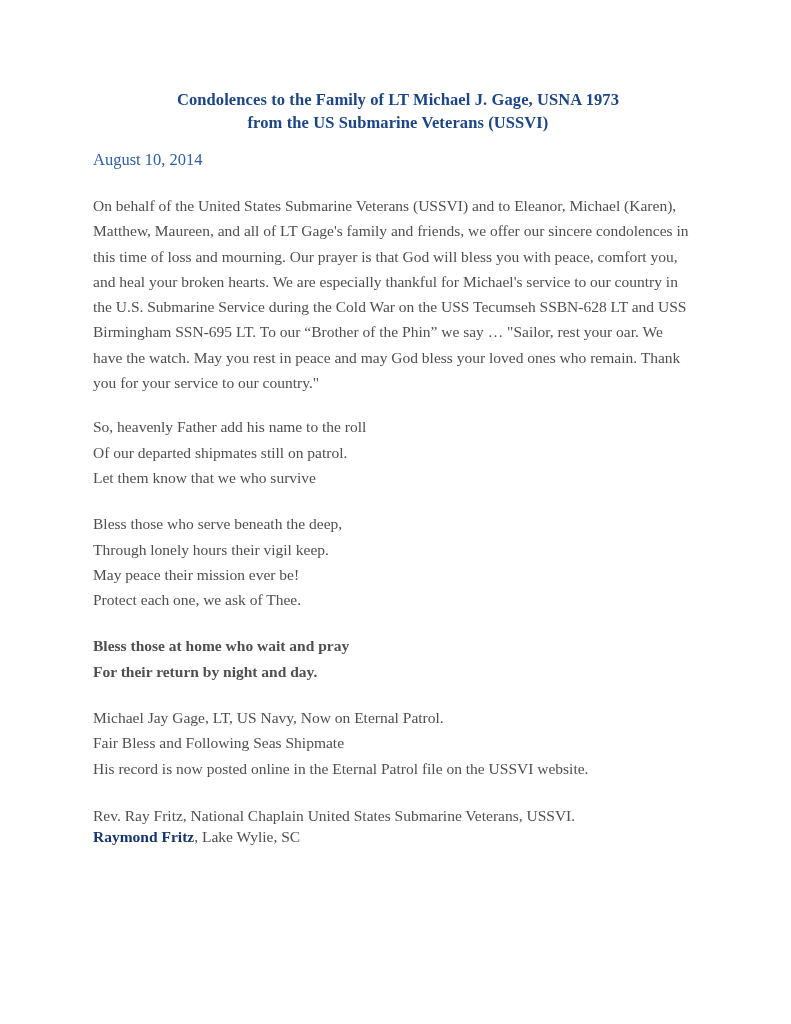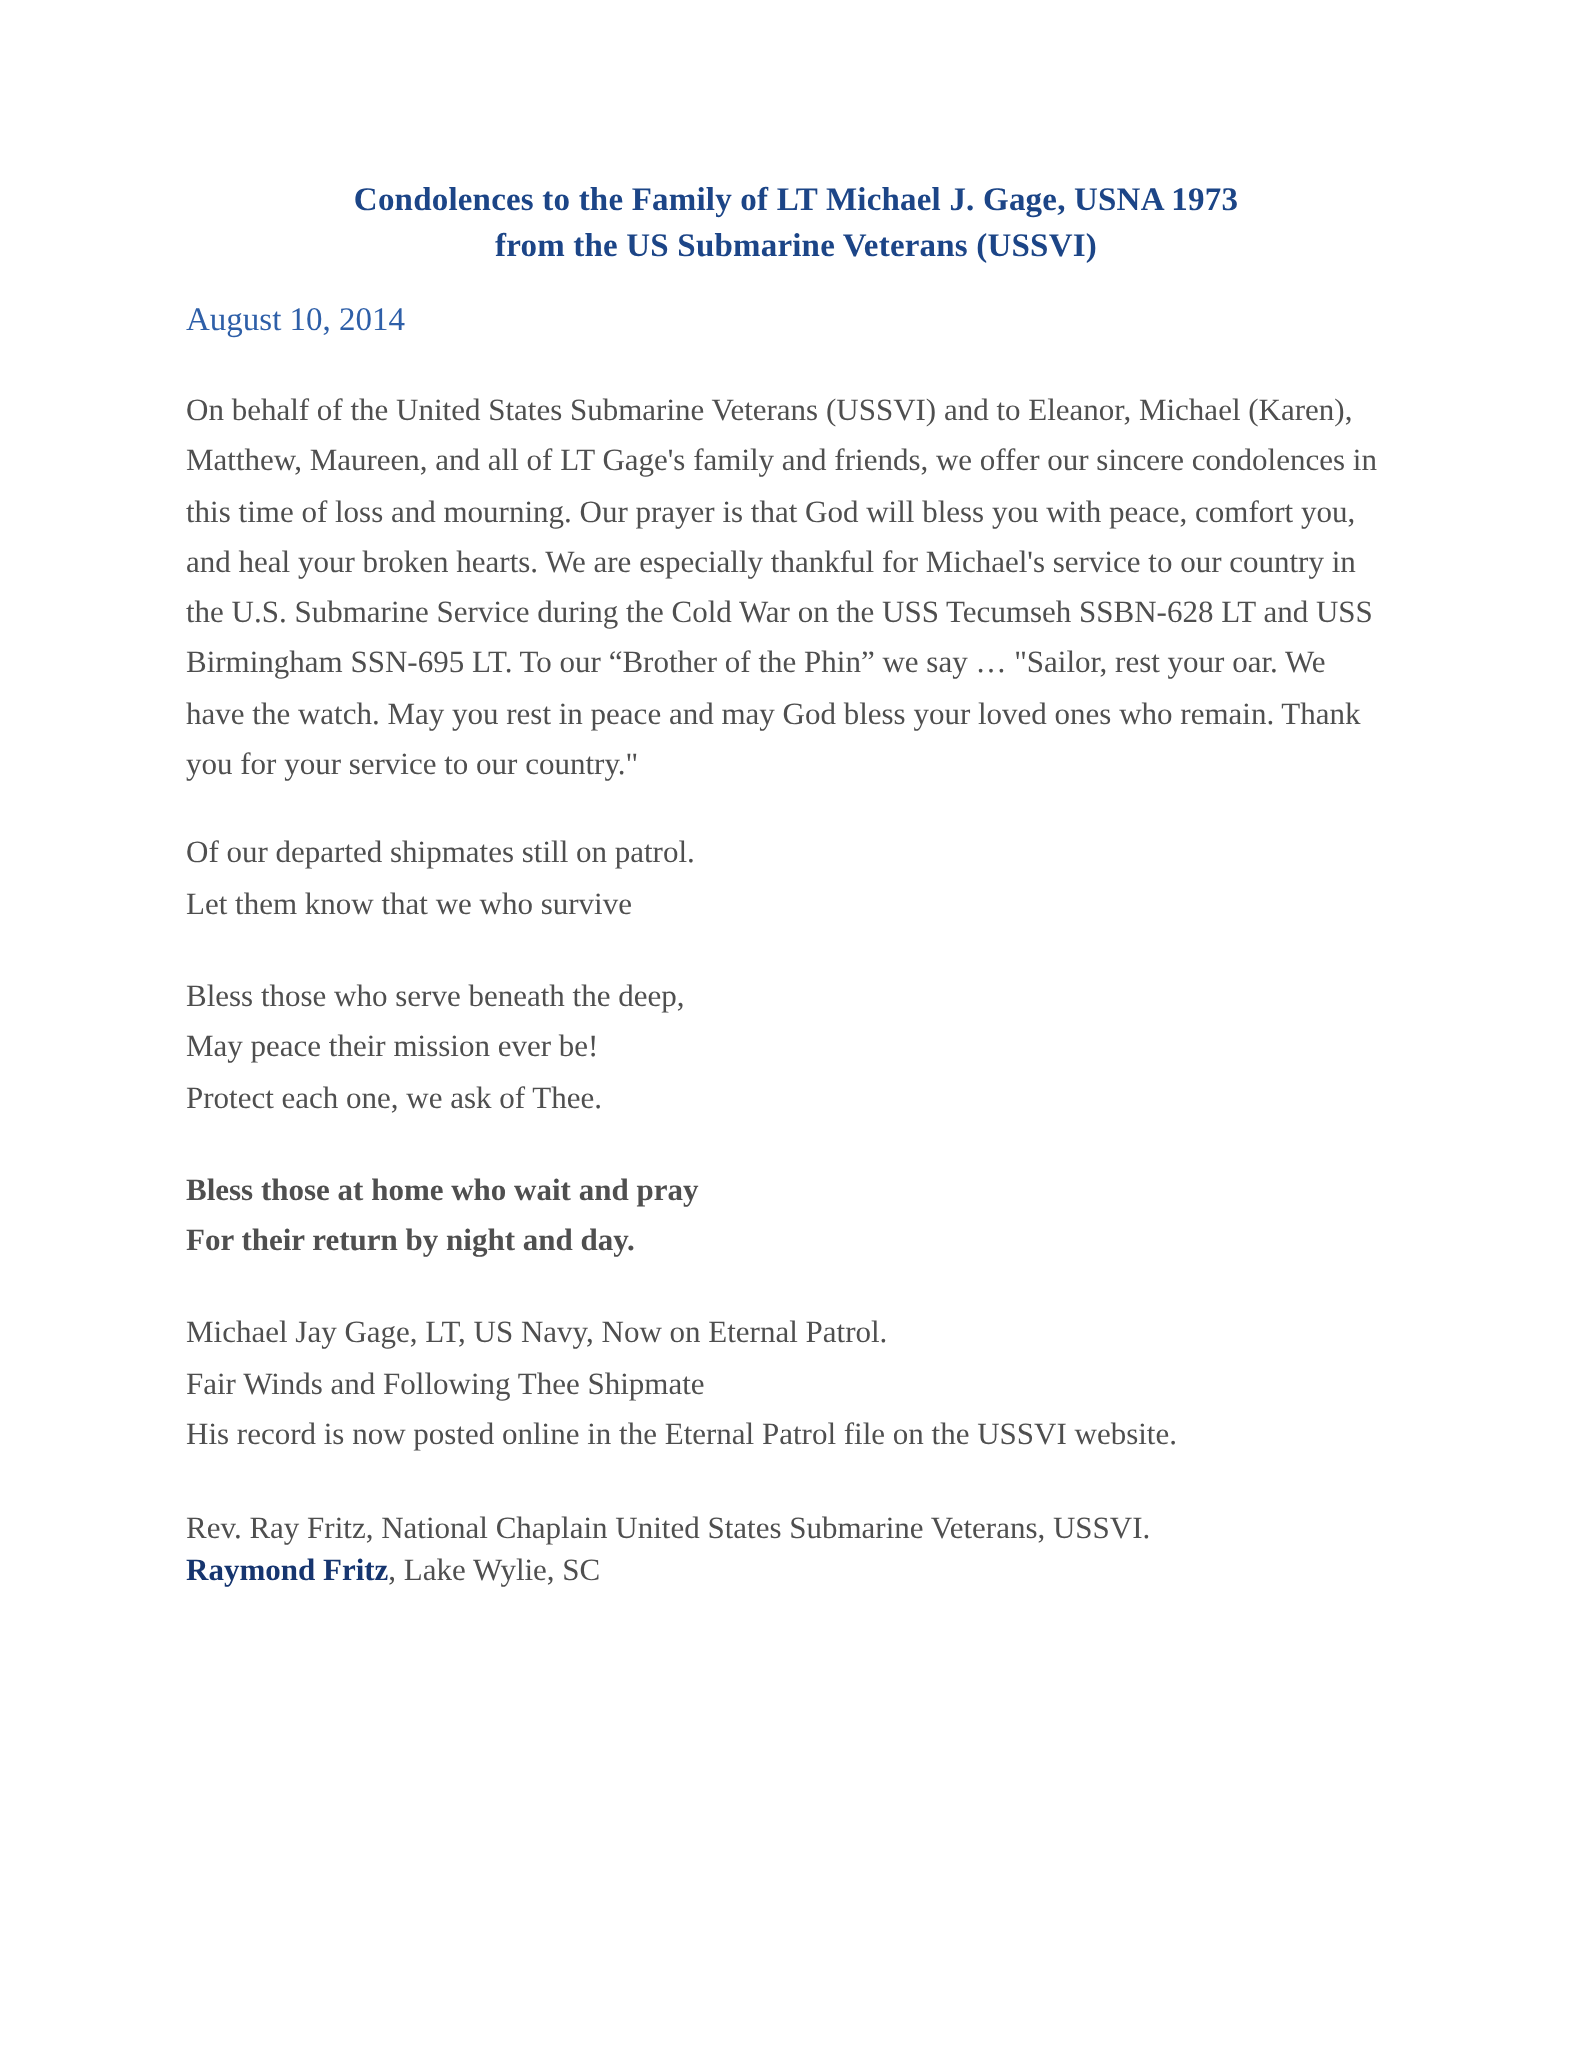--- a/index.html
+++ b/index.html
@@ -88,38 +88,40 @@
     <div class="line">Matthew, Maureen, and all of LT Gage's family and friends, we offer our sincere condolences in</div>
     <div class="line">this time of loss and mourning. Our prayer is that God will bless you with peace, comfort you,</div>
     <div class="line">and heal your broken hearts. We are especially thankful for Michael's service to our country in</div>
     <div class="line">the U.S. Submarine Service during the Cold War on the USS Tecumseh SSBN-628 LT and USS</div>
     <div class="line">Birmingham SSN-695 LT. To our “Brother of the Phin” we say … "Sailor, rest your oar. We</div>
     <div class="line">have the watch. May you rest in peace and may God bless your loved ones who remain. Thank</div>
     <div class="line">you for your service to our country."</div>
   </div>
 
   <div class="stanza stanza-1 body-text">
+    <div class="line">So, heavenly Father add his name to the roll</div>
     <div class="line">Of our departed shipmates still on patrol.</div>
     <div class="line">Let them know that we who survive</div>
   </div>
 
   <div class="stanza stanza-2 body-text">
     <div class="line">Bless those who serve beneath the deep,</div>
+    <div class="line">Through lonely hours their vigil keep.</div>
     <div class="line">May peace their mission ever be!</div>
     <div class="line">Protect each one, we ask of Thee.</div>
   </div>
 
   <div class="stanza stanza-3 body-text">
     <div class="line">Bless those at home who wait and pray</div>
     <div class="line">For their return by night and day.</div>
   </div>
 
   <div class="memorial body-text">
     <div class="line">Michael Jay Gage, LT, US Navy, Now on Eternal Patrol.</div>
-    <div class="line">Fair Winds and Following Thee Shipmate</div>
+    <div class="line">Fair Bless and Following Seas Shipmate</div>
     <div class="line">His record is now posted online in the Eternal Patrol file on the USSVI website.</div>
   </div>
 
   <div class="signature">
     <div class="line">Rev. Ray Fritz, National Chaplain United States Submarine Veterans, USSVI.</div>
     <div class="line">
       <span class="sig-name">Raymond Fritz</span><span>, Lake Wylie, SC</span>
     </div>
   </div>
 

